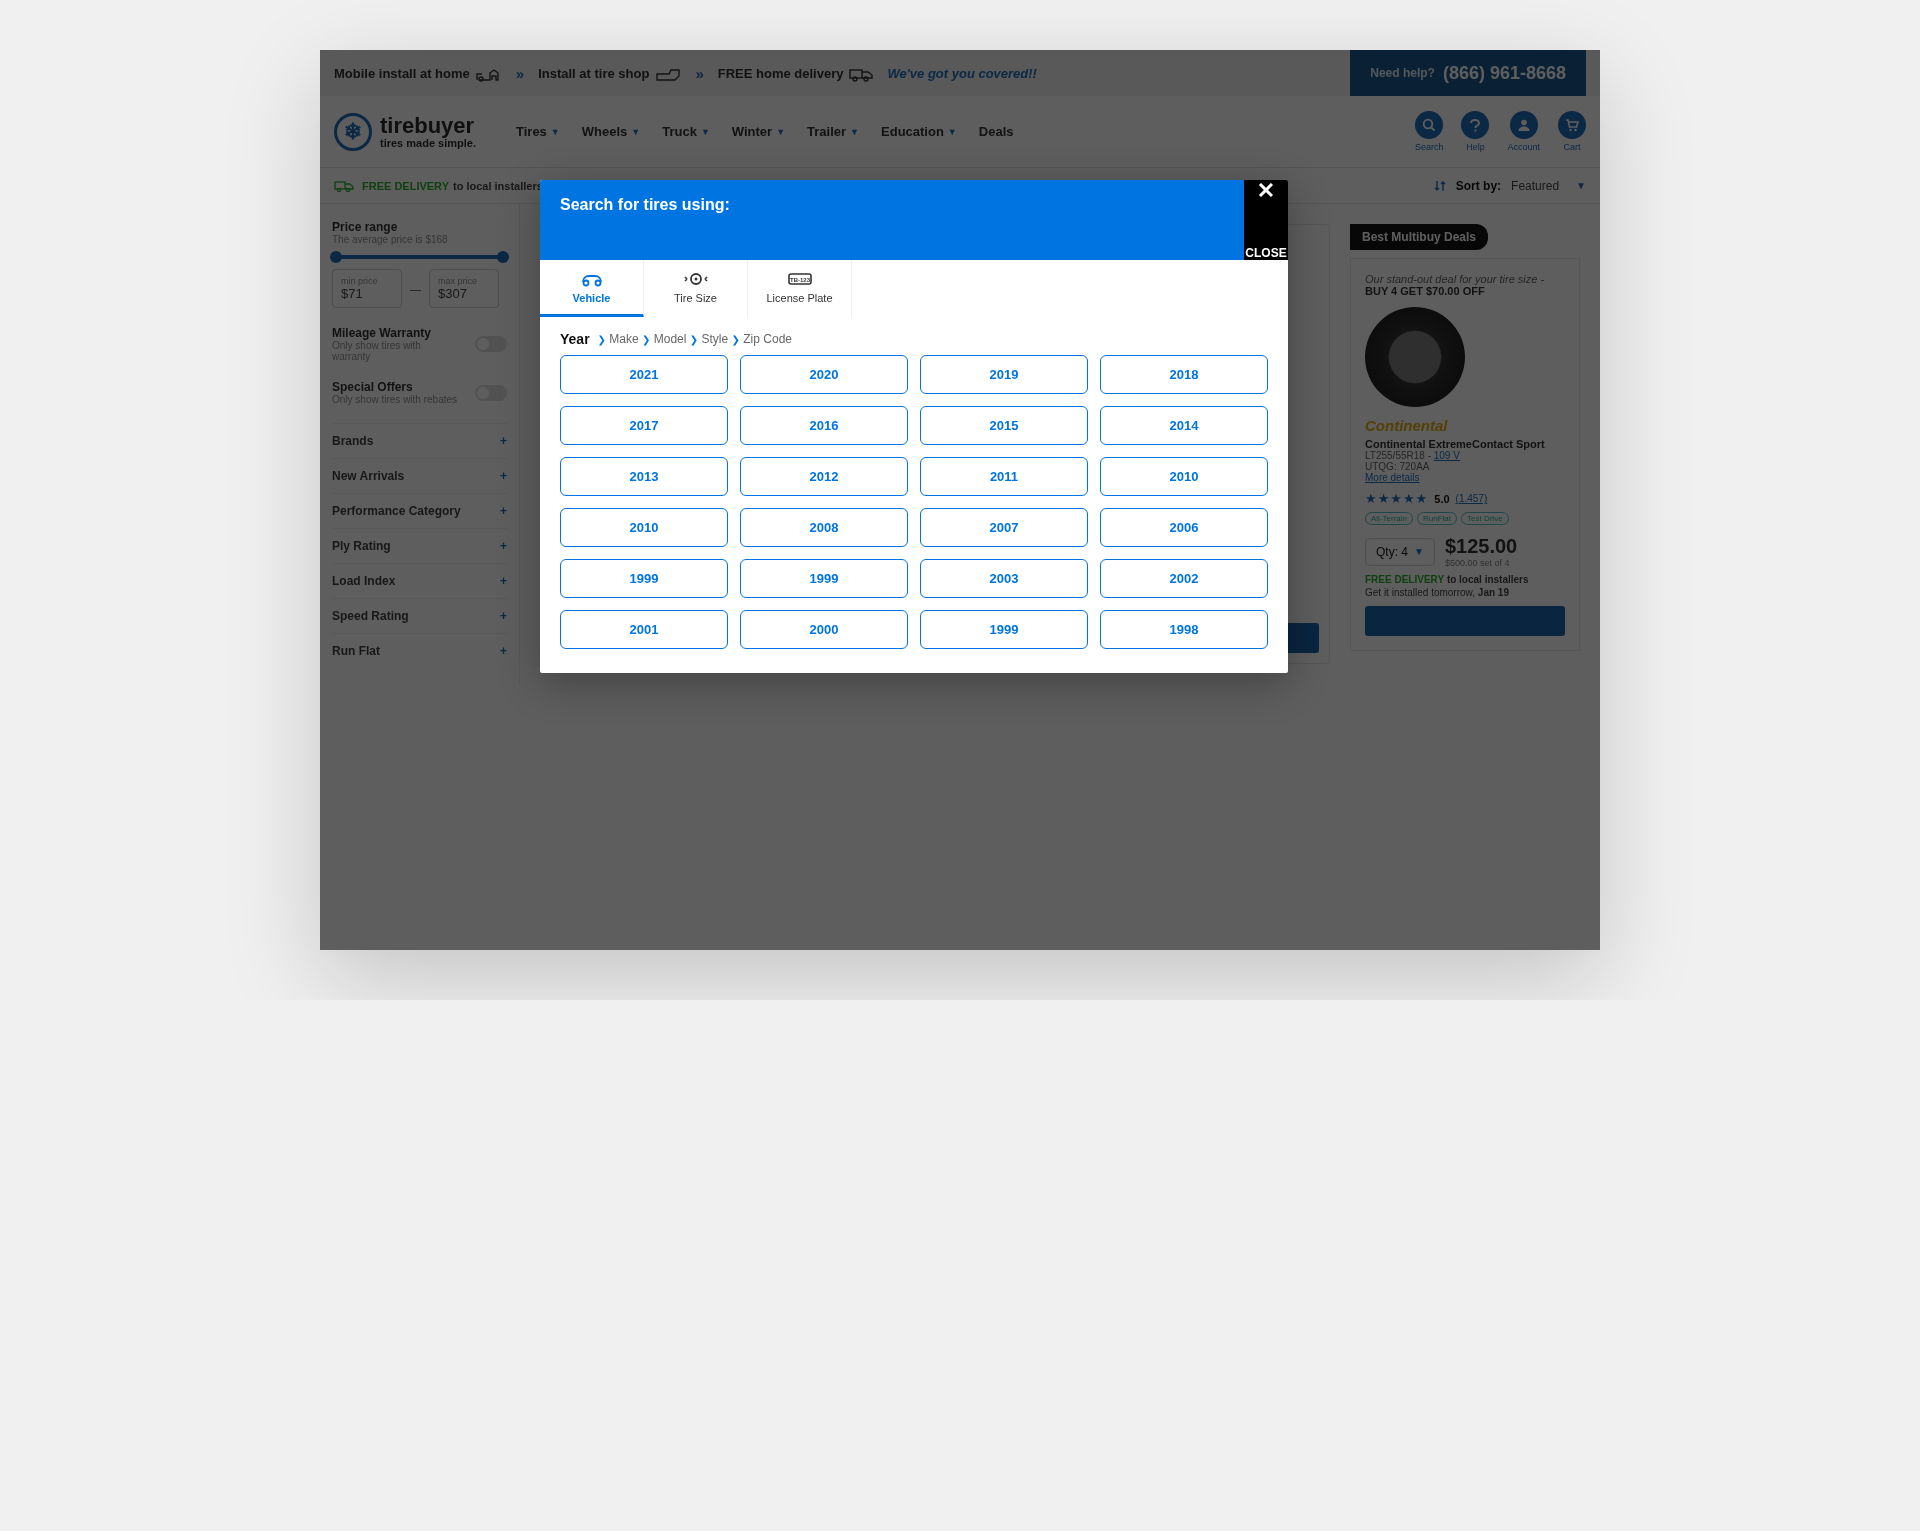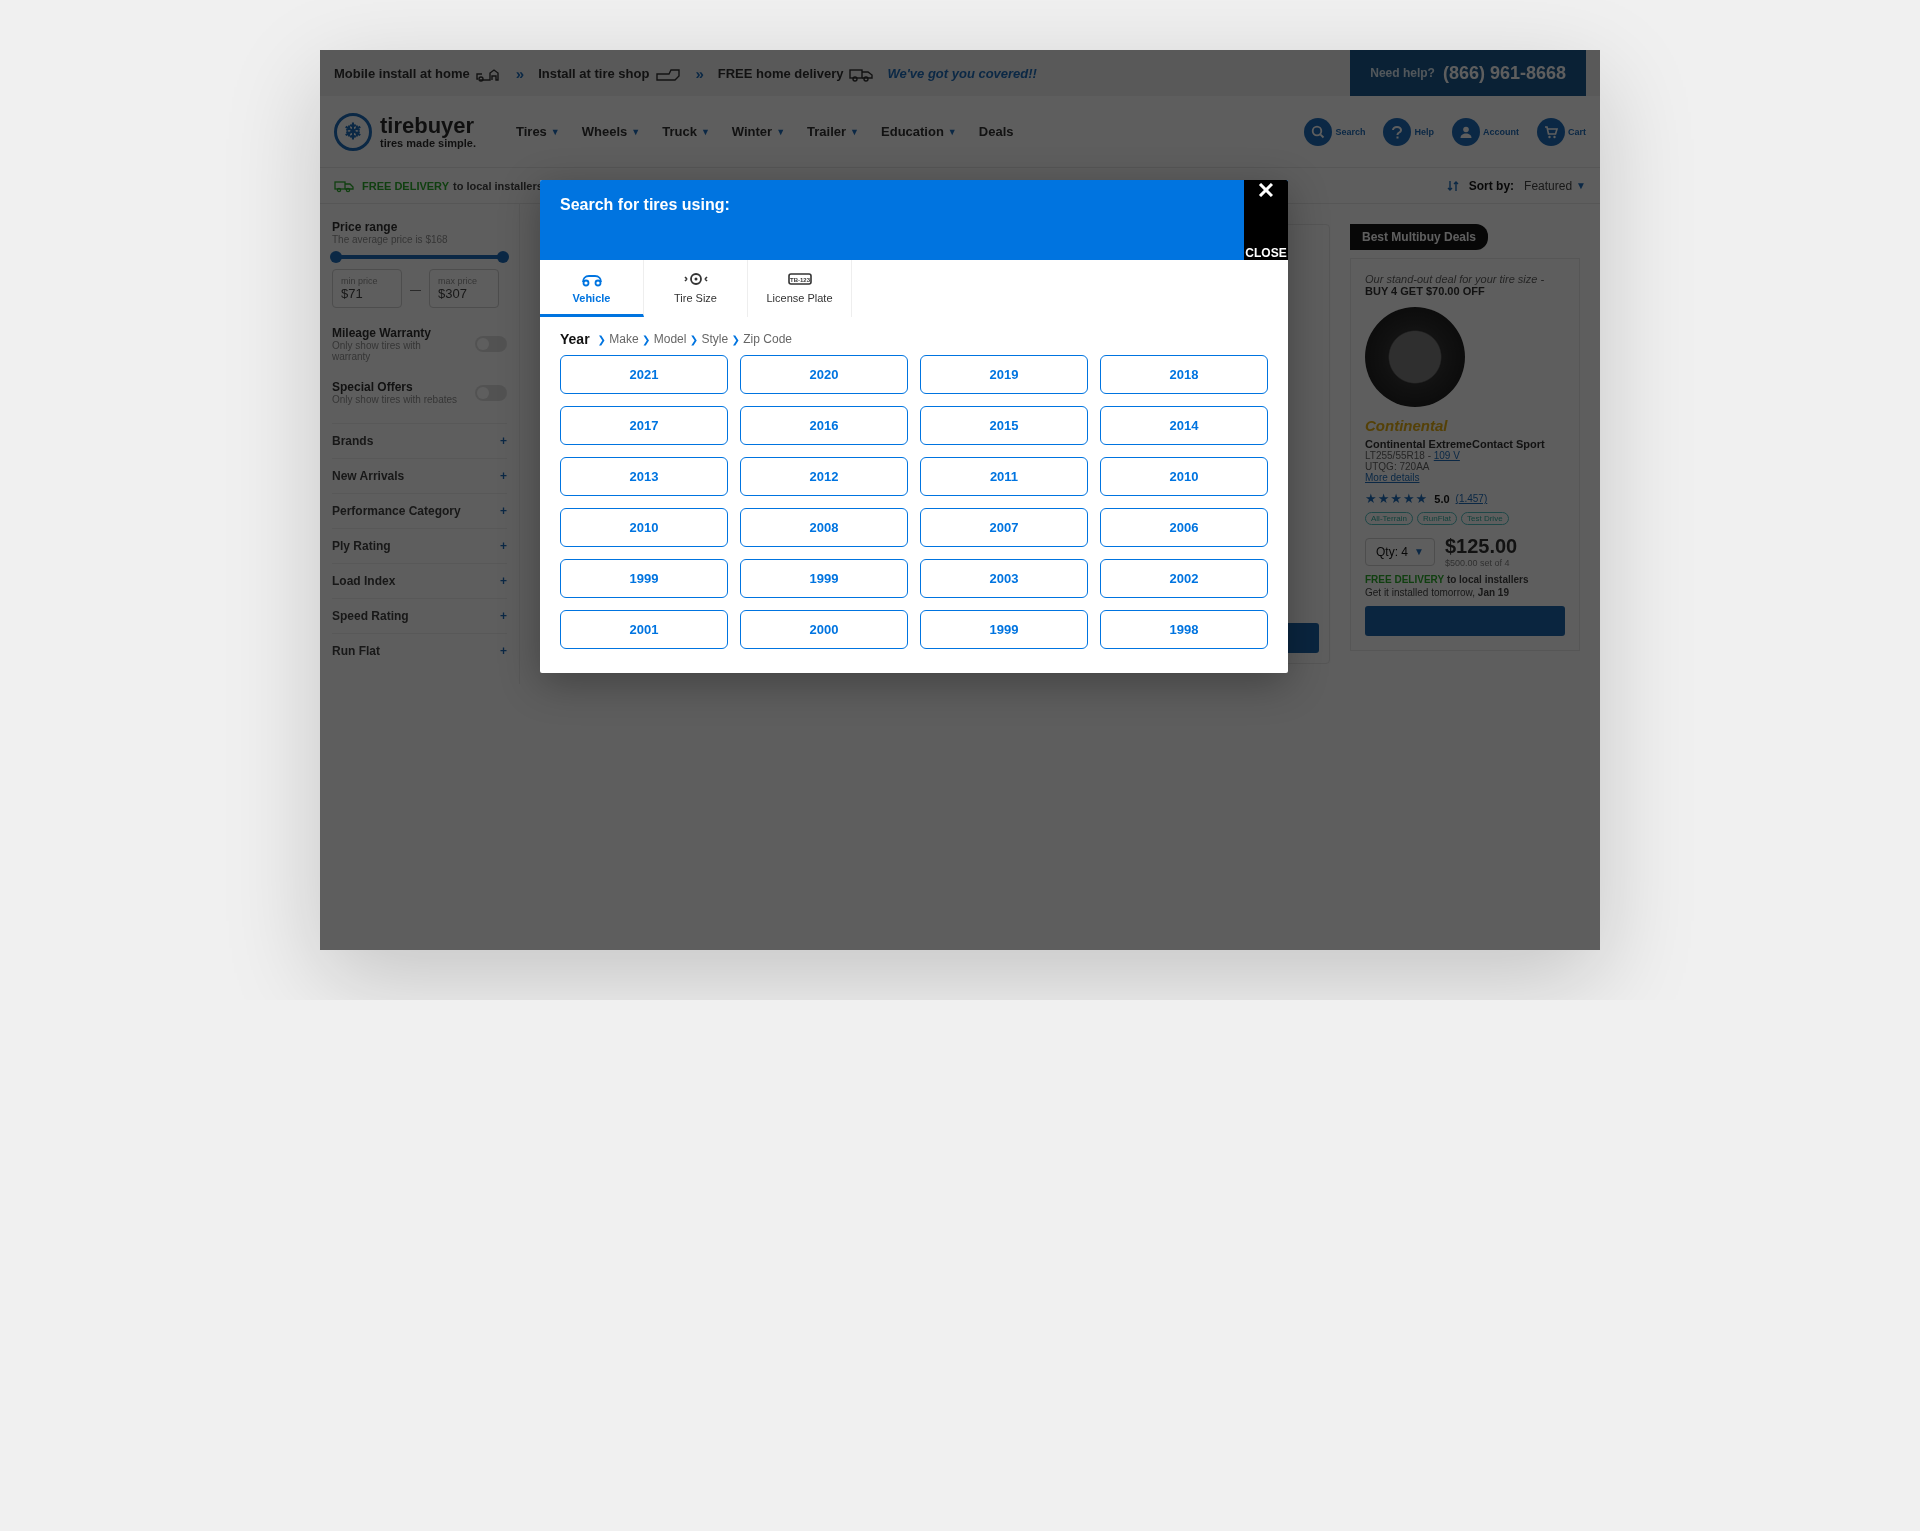--- a/index.html
+++ b/index.html
@@ -13,28 +13,28 @@
 .helpbox .phone { font-size: 18px; font-weight: 800; margin-left: 8px; color: #fff; }
 .header { height: 72px; padding: 0 14px; display: flex; align-items: center; border-bottom: 1px solid #e6e6e6; }
 .logo { display: flex; align-items: center; gap: 8px; }
 .logo .mark { width: 38px; height: 38px; border: 3px solid #0e62b5; border-radius: 50%; display: flex; align-items: center; justify-content: center; color: #0e62b5; font-size: 22px; font-weight: 800; }
 .logo .txt .l1 { font-size: 22px; font-weight: 800; color: #1a1a1a; line-height: 1; }
 .logo .txt .l2 { font-size: 11px; color: #1a1a1a; font-weight: 600; }
 .nav { display: flex; gap: 22px; margin-left: 40px; font-size: 13px; font-weight: 700; color: #222; }
 .nav .item { display: flex; align-items: center; gap: 4px; cursor: pointer; }
 .nav .chev { font-size: 9px; color: #0e62b5; }
 .hicons { margin-left: auto; display: flex; gap: 18px; }
-.hicons .ic { display: flex; align-items: center; font-size: 9px; color: #0e62b5; gap: 3px; cursor: pointer; font-weight: bold; }
+.hicons .ic { display: flex; flex-direction: column; align-items: center; font-size: 9px; color: #0e62b5; gap: 3px; cursor: pointer; }
 .hicons .circ { width: 28px; height: 28px; border-radius: 50%; background: #0e62b5; display: flex; align-items: center; justify-content: center; color: #fff; }
 .subbar { height: 36px; border-bottom: 1px solid #e6e6e6; display: flex; align-items: center; padding: 0 14px; font-size: 11px; }
 .subbar .fd { color: #1ba51b; font-weight: 800; }
 .subbar .fd2 { color: #333; font-weight: 700; margin-left: 4px; }
 .sortarea { margin-left: auto; display: flex; align-items: center; gap: 10px; font-size: 12px; }
 .sortarea .sl { font-weight: 800; }
-.sortarea .sv { color: #333; display: flex; align-items: center; gap: 4px; }
+.sortarea .sv { color: #333; display: flex; align-items: center; gap: 17px; }
 .body { display: flex; }
 .sidebar { width: 200px; padding: 16px 12px; font-size: 11px; color: #333; border-right: 1px solid #eee; }
 .sidebar .sec { margin-bottom: 18px; }
 .sidebar h4 { font-size: 12px; font-weight: 800; color: #222; }
 .sidebar .sub { color: #888; font-size: 10px; }
 .slider { margin: 10px 0; height: 4px; background: #0e62b5; border-radius: 2px; position: relative; }
 .slider .knob { width: 12px; height: 12px; border-radius: 50%; background: #0e62b5; position: absolute; top: -4px; }
 .pricein { display: flex; gap: 8px; align-items: center; }
 .pricein .box { border: 1px solid #ccc; border-radius: 4px; padding: 6px 8px; width: 70px; }
 .pricein .box .lab { font-size: 9px; color: #888; }

